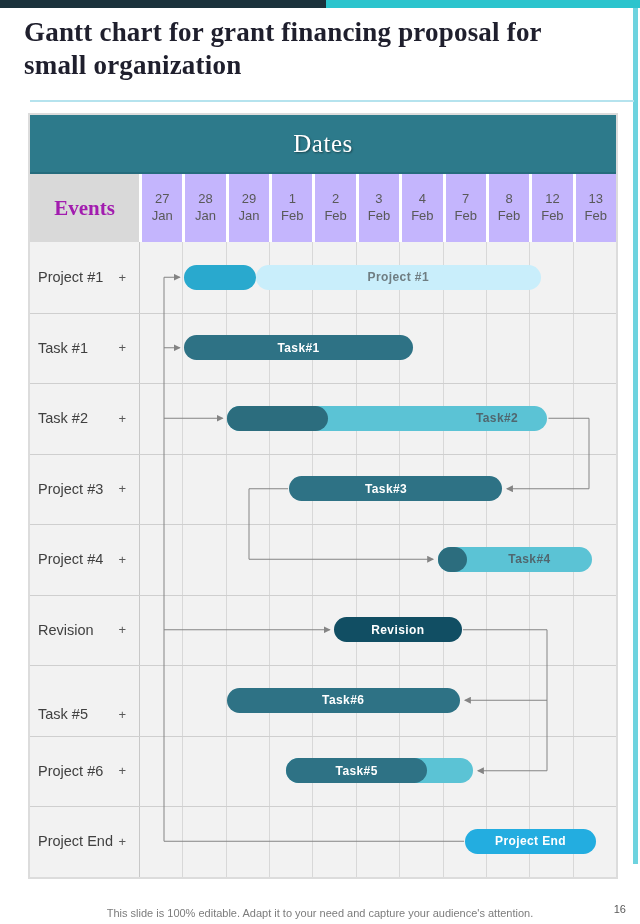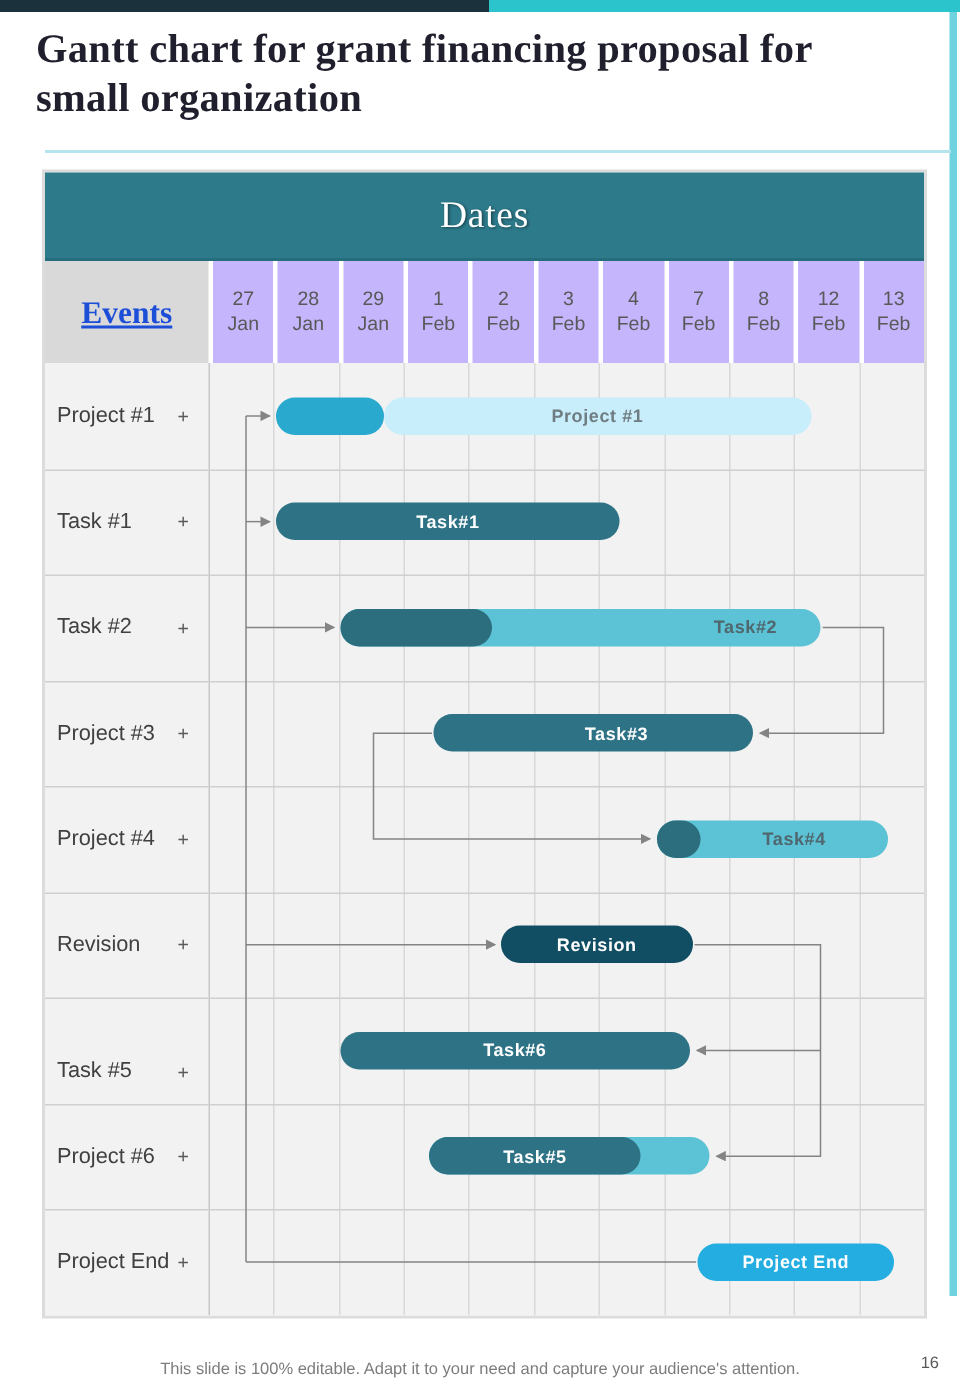--- a/index.html
+++ b/index.html
@@ -17,21 +17,21 @@
                border:2px solid #dcdcdc;box-sizing:border-box;background:#fff;}
   .dates-banner{position:absolute;left:0;top:0;width:100%;height:59px;background:#2d7a8b;
                 border-bottom:2px solid #256c7d;box-sizing:border-box;
                 display:flex;align-items:center;justify-content:center;}
   .dates-banner span{font-family:"Liberation Serif",serif;font-weight:normal;font-size:25px;
                 color:#ffffff;text-shadow:1px 1px 2px rgba(0,0,0,.45);letter-spacing:.5px;}
   .header-row{position:absolute;left:0;top:59px;width:100%;height:68px;background:#ffffff;
               display:flex;}
   .events-cell{width:109px;flex:none;background:#d9d9d9;display:flex;align-items:center;
                justify-content:center;}
-  .events-cell span{font-family:"Liberation Serif",serif;font-weight:bold;font-size:21px;color:#1d4ed8;text-decoration:underline;}
+  .events-cell span{font-family:"Liberation Serif",serif;font-weight:bold;font-size:21px;color:#a21caf;}
   .date-cell{flex:1;margin-left:3px;background:#c4b5fd;display:flex;flex-direction:column;
              align-items:center;justify-content:center;color:#595959;font-size:13px;line-height:1.3;}
   .chart{position:absolute;left:0;top:127px;width:586px;height:635px;background:#f2f2f2;overflow:hidden;}
   .grid-vline{position:absolute;top:0;width:1px;height:100%;background:#d8d8d8;}
   .grid-hline{position:absolute;left:0;width:100%;height:1px;background:#cfcfcf;}
   .label-col-line{position:absolute;top:0;left:109px;width:1px;height:100%;background:#c8c8c8;}
   .label-cell{position:absolute;left:0;width:109px;display:flex;align-items:center;
               justify-content:space-between;padding:0 13px 0 8px;box-sizing:border-box;}
   .label-cell .lbl{font-size:14.5px;color:#404040;}
   .label-cell .plus{font-size:13px;color:#595959;}
@@ -167,21 +167,21 @@
         </div>
         <div class="bar" style="left: 153.661px; width: 72.4112px; top: 22.75px; background: rgb(41, 169, 206);"></div>
         <div class="bar-seg" style="left: 226.072px; width: 284.442px; top: 22.75px; background: rgb(201, 238, 251);"></div>
         <div class="bar-label" style="left: 368.293px; top: 22.75px; color: rgb(111, 125, 130);">Project #1</div>
         <div class="bar" style="left: 153.661px; width: 229.808px; top: 93.25px; background: rgb(46, 114, 133);"></div>
         <div class="bar-label" style="left: 268.565px; top: 93.25px; color: rgb(255, 255, 255);">Task#1</div>
         <div class="bar" style="left: 196.587px; width: 320.864px; top: 163.75px; background: rgb(91, 195, 213);"></div>
         <div class="bar-seg" style="left: 196.587px; width: 101.029px; top: 163.75px; background: rgb(44, 109, 126);"></div>
         <div class="bar-label" style="left: 425px; top: 163.75px; color: rgb(80, 103, 111); margin-left: 42px;">Task#2</div>
         <div class="bar" style="left: 259.026px; width: 212.898px; top: 234.25px; background: rgb(46, 114, 133);"></div>
-        <div class="bar-label" style="left: 381px; top: 234.25px; color: rgb(255, 255, 255);">Task#3</div>
+        <div class="bar-label" style="left: 356px; top: 234.25px; color: rgb(255, 255, 255);">Task#3</div>
         <div class="bar" style="left: 408.184px; width: 153.928px; top: 304.75px; background: rgb(91, 195, 213);"></div>
         <div class="bar-seg" style="left: 408.184px; width: 28.6176px; top: 304.75px; background: rgb(44, 109, 126);"></div>
         <div class="bar-label" style="left: 499.457px; top: 304.75px; color: rgb(80, 103, 111);">Task#4</div>
         <div class="bar" style="left: 303.686px; width: 128.346px; top: 375.25px; background: rgb(17, 78, 99);"></div>
         <div class="bar-label" style="left: 367.859px; top: 375.25px; color: rgb(255, 255, 255);">Revision</div>
         <div class="bar" style="left: 196.587px; width: 233.277px; top: 445.75px; background: rgb(46, 114, 133);"></div>
         <div class="bar-label" style="left: 313.226px; top: 445.75px; color: rgb(255, 255, 255);">Task#6</div>
         <div class="bar" style="left: 255.99px; width: 186.882px; top: 516.25px; background: rgb(91, 195, 213);"></div>
         <div class="bar-seg" style="left: 255.99px; width: 141.354px; top: 516.25px; background: rgb(46, 114, 133);"></div>
         <div class="bar-label" style="left: 326.667px; top: 516.25px; color: rgb(255, 255, 255);">Task#5</div>

